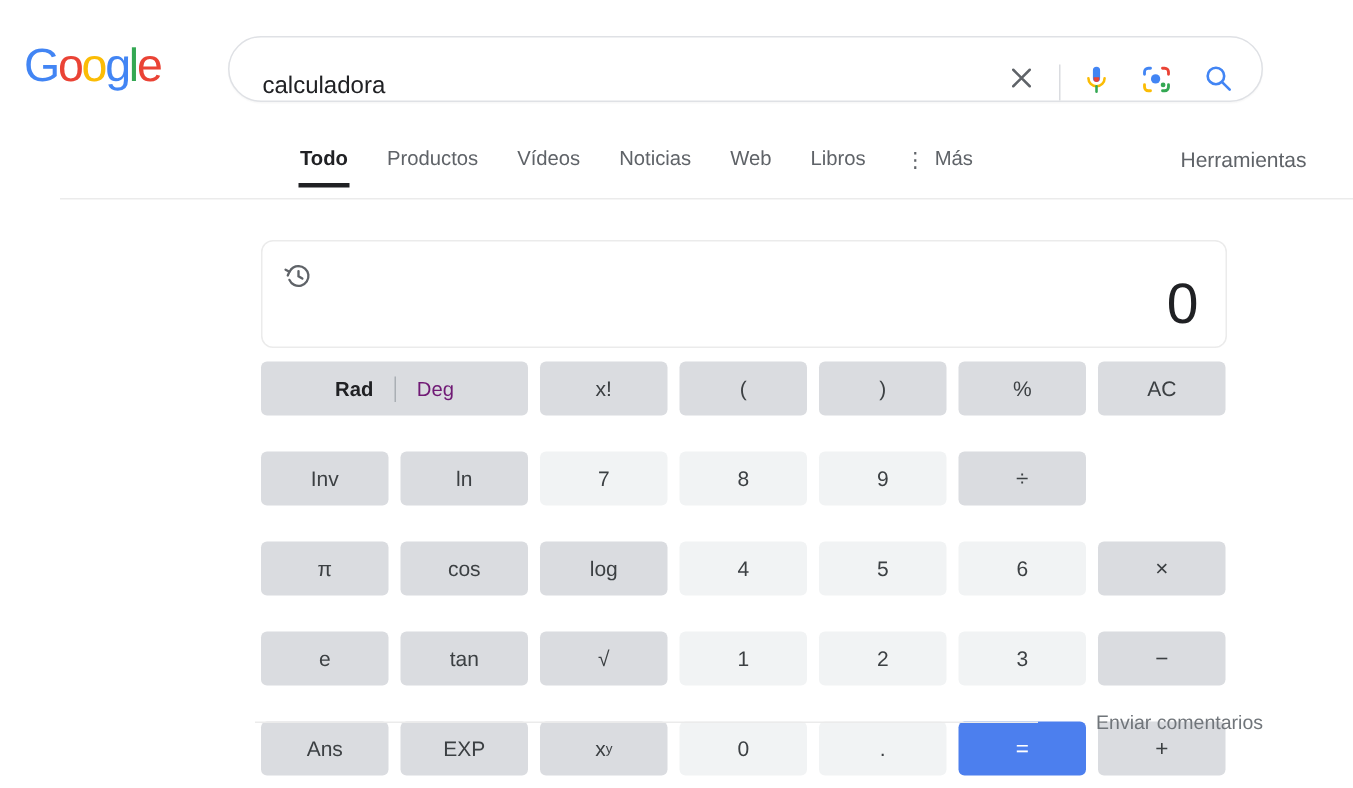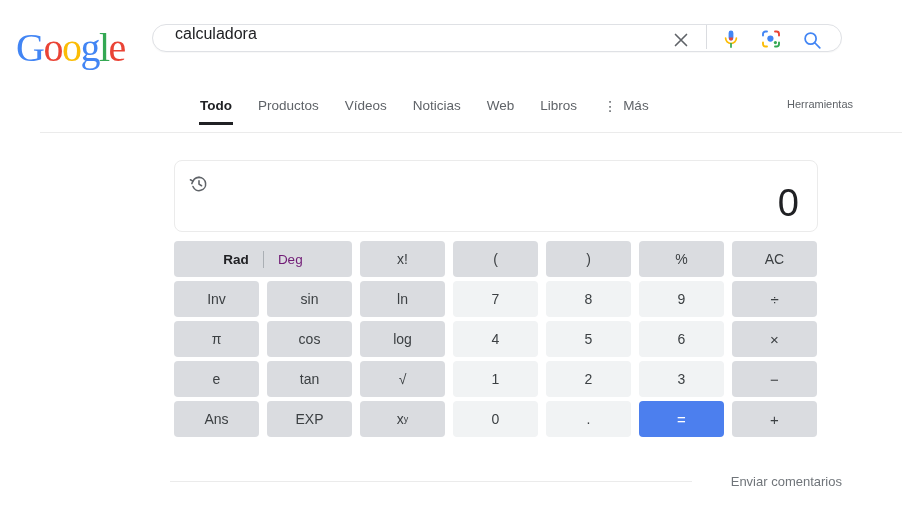--- a/index.html
+++ b/index.html
@@ -9,34 +9,34 @@
     background: #ffffff;
     font-family: "Liberation Sans", "DejaVu Sans", sans-serif;
     overflow: hidden;
   }
 
   
   .header { position: relative; height: 133px; }
 
   .logo {
     position: absolute; left: 16px; top: 28px;
-    font-size: 40px; letter-spacing: -1.5px;
-    font-family: Liberation Serif, serif;
+    font-size: 31px; letter-spacing: -1.5px;
+    font-family: Liberation Sans, sans-serif;
     line-height: 1; user-select: none;
   }
   .logo span { font-weight: 400; }
   .l-b1 { color: #4285F4; } .l-r1 { color: #EA4335; }
   .l-y  { color: #FBBC05; } .l-b2 { color: #4285F4; }
   .l-g  { color: #34A853; } .l-r2 { color: #EA4335; }
 
   .searchbar {
     position: absolute; left: 152px; top: 24px;
-    width: 690px; height: 28px;
+    width: 690px; height: 44px;
     border: 1px solid #dfe1e5; border-radius: 24px;
-    background: #fff; display: flex; align-items: flex-start;
+    background: #fff; display: flex; align-items: flex-end;
     box-shadow: 0 1px 1px rgba(0,0,0,0.03);
   }
   .search-input {
     flex: 1; border: none; outline: none; background: transparent;
     font-size: 16px; color: #202124; padding: 0 14px 0 22px;
     font-family: "Liberation Sans", sans-serif;
   }
   .sb-icon { display: flex; align-items: center; justify-content: center;
              cursor: pointer; }
   .ic-clear { width: 30px; height: 30px; margin-right: 6px; }
@@ -59,39 +59,39 @@
   }
   .tab.active { color: #202124; font-weight: bold; }
   .tab.active::after {
     content: ""; position: absolute; left: -1px; right: -1px; bottom: 0;
     height: 3px; background: #202124;
   }
   .dots-icon { display: inline-block; margin-right: 6px; line-height: 1;
                font-size: 14px; color: #5f6368; letter-spacing: 0; }
   .tools {
     position: absolute; left: 747px; top: 0;
-    font-size: 11px; color: #5f6368; padding: 6px 0 12px 0; cursor: pointer;
+    font-size: 14px; color: #5f6368; padding: 6px 0 12px 0; cursor: pointer;
   }
 
   
   .calc { position: absolute; left: 174px; top: 160px; width: 644px; }
 
   .display {
     height: 72px; border: 1px solid #ebebeb; border-radius: 8px;
     position: relative; background: #fff; margin-bottom: 9px;
   }
   .hist-icon { position: absolute; left: 13px; top: 12px;
                width: 22px; height: 22px; cursor: pointer; }
   .result {
     position: absolute; right: 18px; bottom: 6px;
     font-size: 38px; color: #202124; font-weight: 400;
     font-family: "Liberation Sans", sans-serif; line-height: 1.1;
   }
 
-  .keys { display: flex; flex-direction: column; gap: 4px; }
+  .keys { display: flex; flex-direction: column; gap: 24px; }
   .krow { display: flex; gap: 8px; }
 
   .key {
     height: 36px; border-radius: 4px; border: none; cursor: pointer;
     display: flex; align-items: center; justify-content: center;
     font-size: 14px; color: #3c4043; background: #dadce0;
     font-family: "Liberation Sans", sans-serif; user-select: none;
     padding: 0;
   }
   .key.fn    { background: #dadce0; width: 85px; }
@@ -214,21 +214,20 @@
       </button>
       <button class="key fn">x!</button>
       <button class="key fn">(</button>
       <button class="key fn">)</button>
       <button class="key fn">%</button>
       <button class="key fn">AC</button>
     </div>
 
     <div class="krow">
       <button class="key fn">Inv</button>
-      <button class="key fn">sin</button>
       <button class="key fn">ln</button>
       <button class="key num">7</button>
       <button class="key num">8</button>
       <button class="key num">9</button>
       <button class="key op">÷</button>
     </div>
 
     <div class="krow">
       <button class="key fn">π</button>
       <button class="key fn">cos</button>

